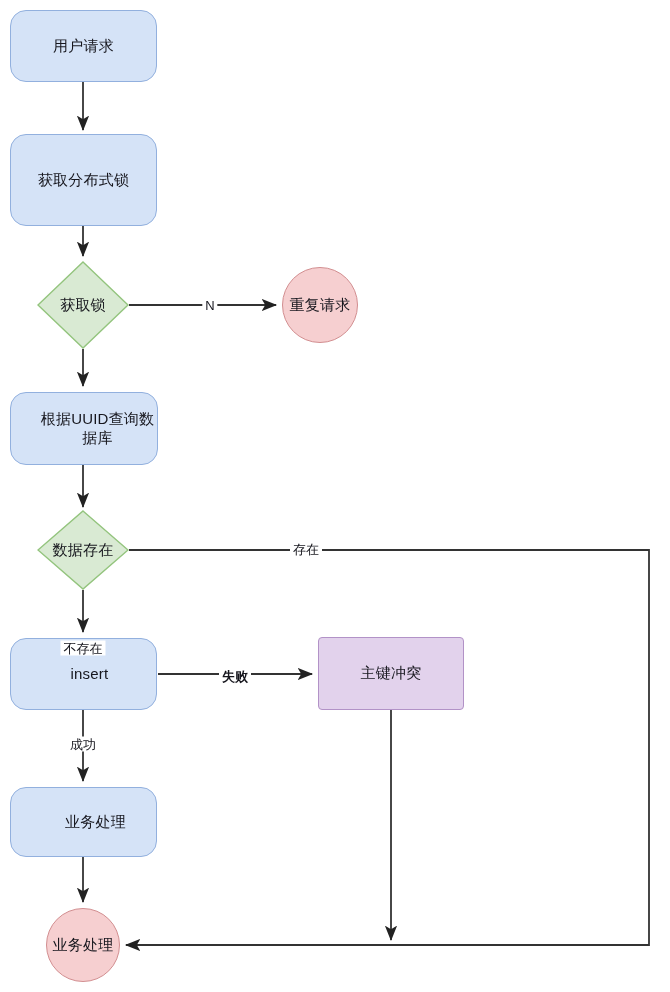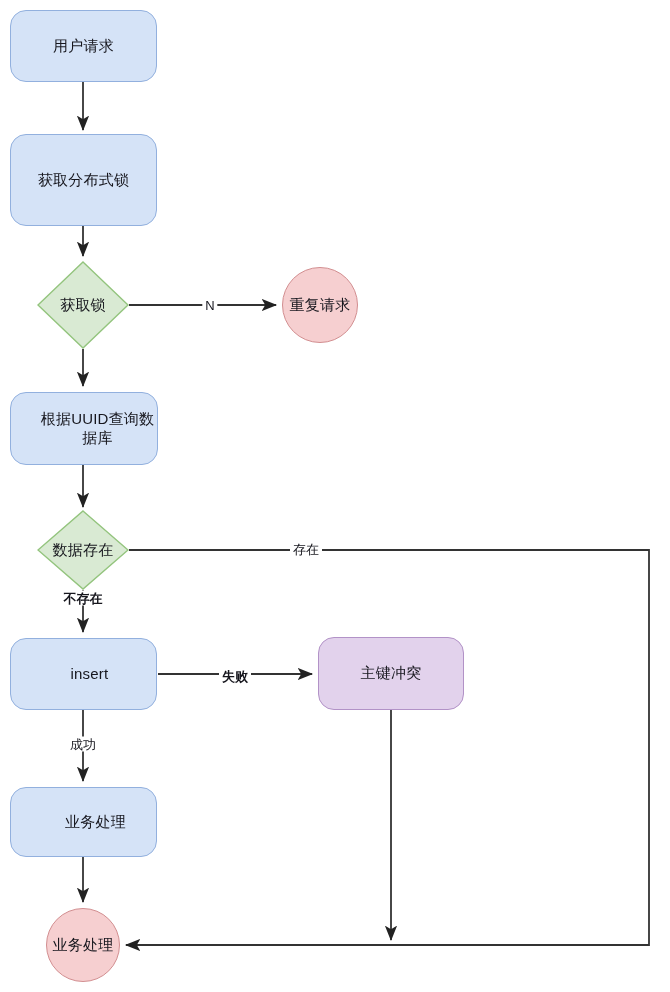--- a/index.html
+++ b/index.html
@@ -39,21 +39,21 @@
     z-index: 3;
   }
   .node.process {
     background: #d5e3f7;
     border: 1px solid #92b0de;
     border-radius: 16px;
   }
   .node.alt {
     background: #e2d2ec;
     border: 1px solid #b292c7;
-    border-radius: 16px;
+    border-radius: 4px;
   }
   .node.terminator {
     background: #f6cfd0;
     border: 1px solid #d28e90;
     border-radius: 50%;
   }
   .node.decision {
     background: transparent;
     border: 0;
   }
@@ -158,19 +158,19 @@
   </div>
 
   <div class="node terminator" style="left:46px; top:908px; width:74px; height:74px;">
     <span>业务处理</span>
   </div>
 
   <span class="edge-label" style="left:210px; top:305px;">N</span>
 
   <span class="edge-label" style="left:261px; top:549px;margin-left:45px;">存在</span>
 
-  <span class="edge-label" style="left:83px; top:598px;font-weight:bold;">不存在</span>
+  <span class="edge-label" style="left:83px; top:648px;">不存在</span>
 
   <span class="edge-label" style="left:235px; top:676px;font-weight:bold;">失败</span>
 
   <span class="edge-label" style="left:83px; top:744px;">成功</span>
 
 </div>
 
 </body></html>

